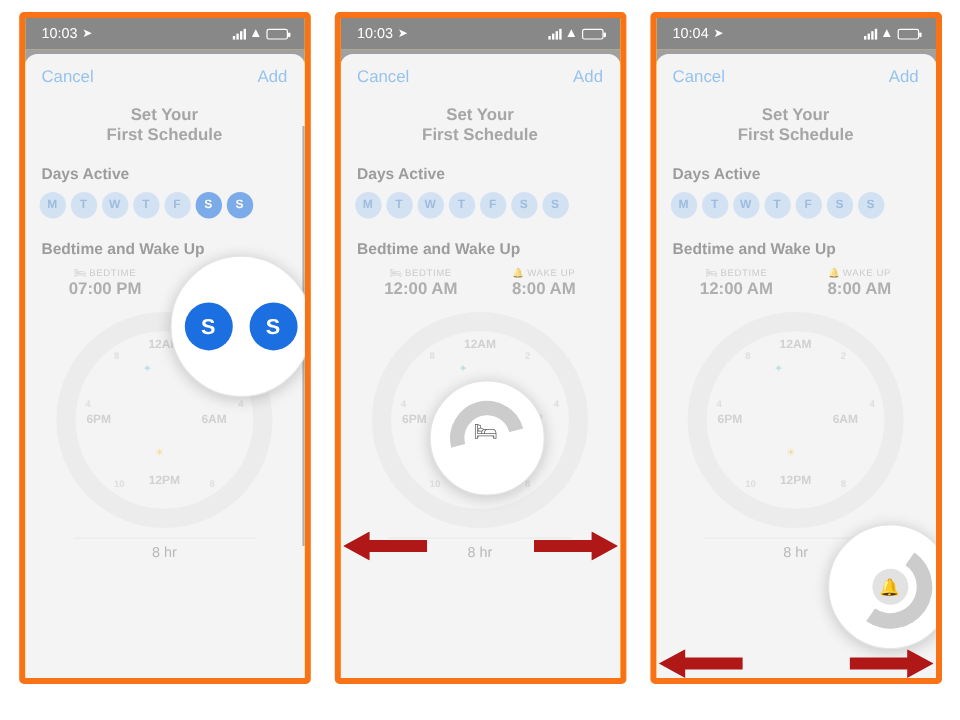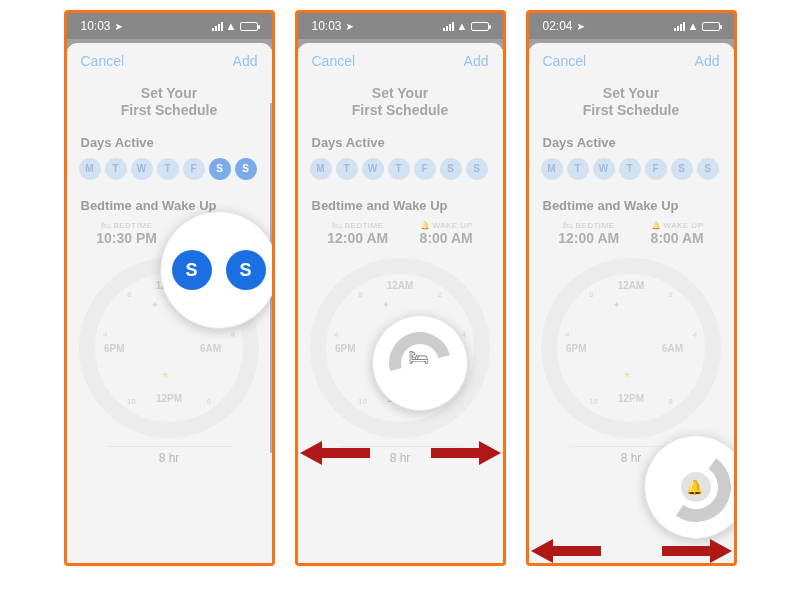--- a/index.html
+++ b/index.html
@@ -1,18 +1,18 @@
 <!DOCTYPE html>
 <html><head>
   <meta charset="utf-8">
   <style>
     * { margin: 0; padding: 0; box-sizing: border-box; }
     body { font-family: -apple-system, BlinkMacSystemFont, sans-serif; background: #fff; padding: 10px; }
     .container { display: flex; gap: 20px; justify-content: center; }
-    .phone { width: 211px; background: #fde047; border: 3px solid #f97316; border-radius: 4px; overflow: hidden; position: relative; }
+    .phone { width: 243px; background: #fde047; border: 5px solid #f97316; border-radius: 4px; overflow: hidden; position: relative; }
     .status-bar { background: #888; color: #fff; display: flex; justify-content: space-between; align-items: center; padding: 4px 14px; font-size: 12px; height: 26px; }
     .status-left { display: flex; align-items: center; gap: 4px; }
     .status-right { display: flex; align-items: center; gap: 3px; }
     .arrow-glyph { font-size: 10px; }
     .signal { display: flex; gap: 1px; align-items: flex-end; }
     .signal span { width: 2px; background: #fff; }
     .signal span:nth-child(1){height:3px}.signal span:nth-child(2){height:5px}.signal span:nth-child(3){height:7px}.signal span:nth-child(4){height:9px}
     .wifi { font-size: 11px; }
     .battery { width: 18px; height: 9px; border: 1px solid #fff; border-radius: 2px; position: relative; }
     .battery::after { content: ''; position: absolute; right: -3px; top: 2px; width: 2px; height: 4px; background: #fff; border-radius: 1px; }
@@ -109,21 +109,21 @@
           <div class="day selected">S</div>
           <div class="day selected">S</div>
         </div>
         <div class="section-label">Bedtime and Wake Up</div>
         <div class="times">
           <div class="time-col">
             <div class="time-label">
                 <span>🛏</span>
                 <span>BEDTIME</span>
               </div>
-            <div class="time-val">10:30 PM</div>
+            <div class="time-val">07:00 PM</div>
           </div>
           <div class="time-col">
             <div class="time-label">
                 <span>🔔</span>
                 <span>WAKE UP</span>
               </div>
             <div class="time-val">6:00 AM</div>
           </div>
         </div>
         <div class="clock">
@@ -238,21 +238,21 @@
         <svg width="70" height="24">
             <polygon points="70,12 48,0 48,7 0,7 0,17 48,17 48,24" fill="#b01818"></polygon>
           </svg>
       </div>
     </div>
   </div>
 
   <div class="phone">
     <div class="status-bar">
       <div class="status-left">
-        <span>02:04</span>
+        <span>10:04</span>
         <span class="arrow-glyph">➤</span>
       </div>
       <div class="status-right">
         <span class="signal">
             <span></span>
             <span></span>
             <span></span>
             <span></span>
           </span>
         <span class="wifi">▲</span>

